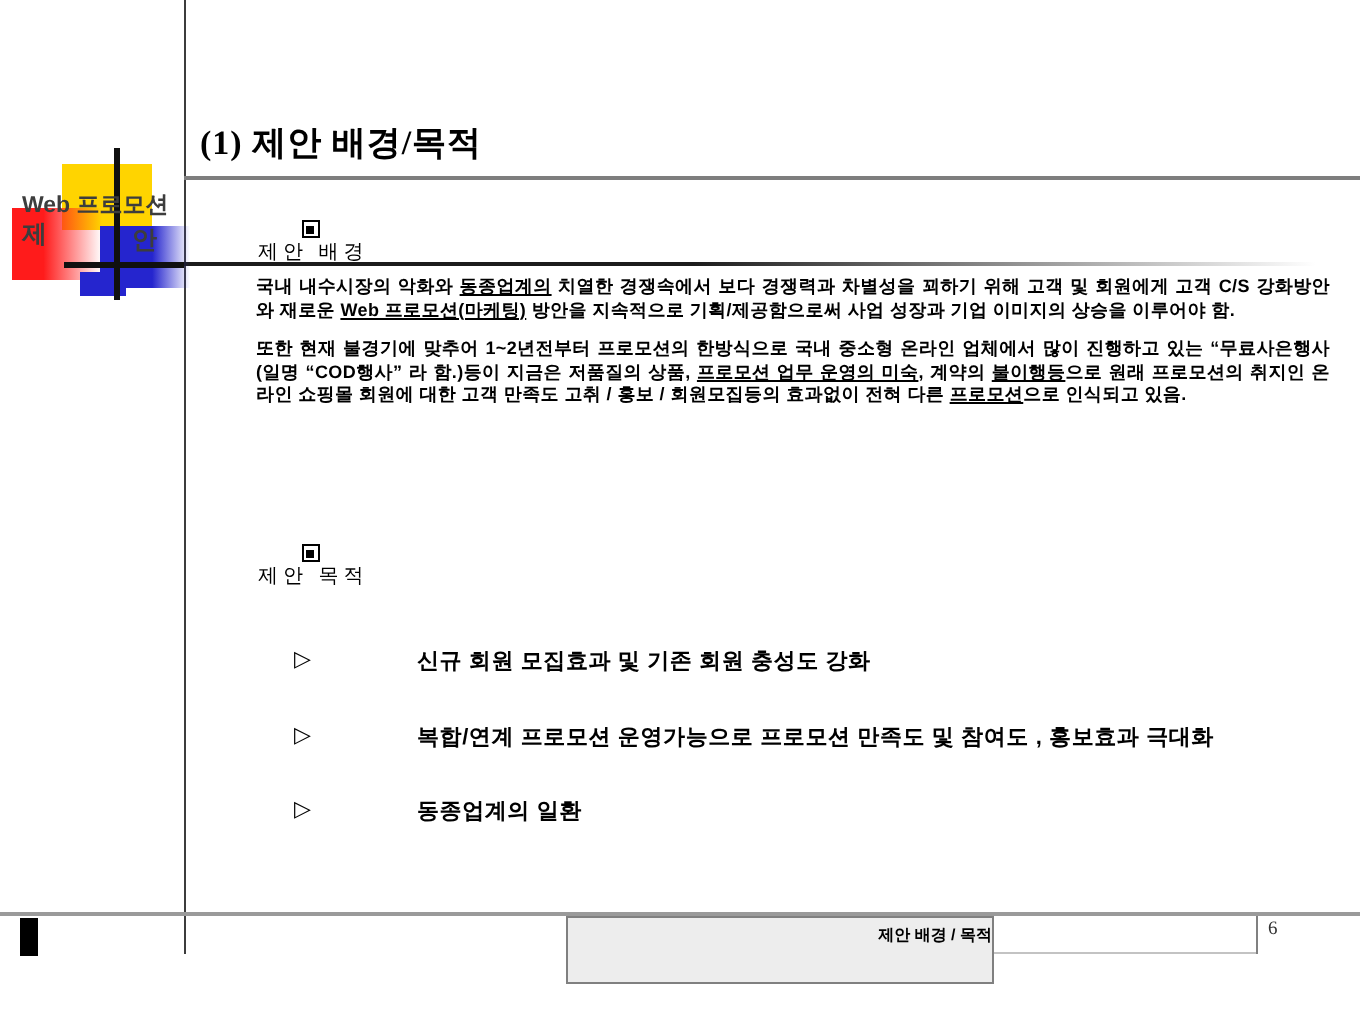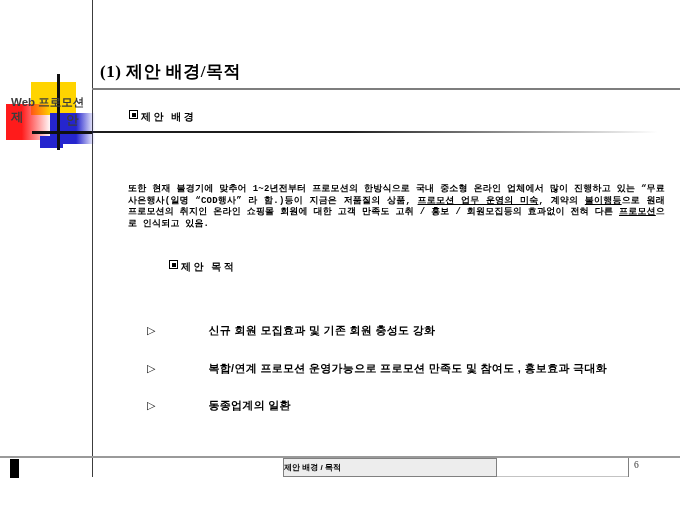--- a/index.html
+++ b/index.html
@@ -21,45 +21,45 @@
   #logo-vline{left:57px;top:74px;width:3px;height:76px;background:#101010;z-index:5;}
   #logo-hline{left:32px;top:131px;width:60px;height:3px;background:#101010;z-index:5;}
   .logo-text{z-index:6;color:#3d3d3d;font-weight:bold;white-space:nowrap;}
   #logo-line1{left:11px;top:95px;font-size:11.5px;text-align:center;}
   #logo-word-left{left:11px;top:109px;font-size:12.5px;}
   #logo-word-right{left:66px;top:112px;font-size:12.5px;}
   
   #page-title{left:100px;top:60px;font-family:Liberation Serif, serif;
     font-size:17px;font-weight:bold;letter-spacing:0.5px;white-space:nowrap;}
   
-  .section-heading{font-size:10px;font-weight:bold;letter-spacing:2.5px;white-space:nowrap;
-    display:flex;align-items:flex-start;}
+  .section-heading{font-size:10px;font-weight:normal;letter-spacing:2.5px;white-space:nowrap;
+    display:flex;align-items:center;flex-direction:column;}
   #heading-bg{left:129px;top:110px;}
-  #heading-obj{left:129px;top:260px;margin-left:40px;}
+  #heading-obj{left:129px;top:272px;}
   .marker-icon{display:inline-block;width:7px;height:7px;border:1.5px solid #000;
     margin-right:3px;position:relative;}
   .marker-icon::before{content:"";position:absolute;left:1.5px;top:1.5px;width:4px;height:4px;background:#000;}
   
   .para{left:128px;width:537px;font-size:9px;font-weight:bold;line-height:11.5px;
     text-align:justify;letter-spacing:0.2px;}
   #para-1{top:138px;}
-  #para-2{top:184px;font-family:Liberation Mono, monospace;}
+  #para-2{top:169px;}
   .u{text-decoration:underline;}
   
   .bullet-row{left:147px;display:flex;align-items:center;white-space:nowrap;}
   .bullet-glyph{font-size:11px;margin-right:9px;line-height:1;}
   .bullet-text{font-size:11px;font-weight:bold;letter-spacing:0.3px;margin-left:44px;}
   #bullet-0{top:323px;}
   #bullet-1{top:361px;}
   #bullet-2{top:398px;}
   
   #footer-topline{left:0;top:456px;width:680px;height:2px;background:#9a9a9a;}
   #footer-black-block{left:10px;top:459px;width:9px;height:19px;background:#000;}
-  #footer-title-cell{left:283px;top:458px;width:214px;height:19px;background:#ededed;
-    border:1px solid #808080;box-sizing:border-box;text-align:left;
+  #footer-title-cell{left:283px;top:458px;width:214px;height:34px;background:#ededed;
+    border:1px solid #808080;box-sizing:border-box;text-align:right;
     font-size:8px;font-weight:bold;line-height:17px;}
   #footer-mid-bottom{left:497px;top:476px;width:131px;height:1px;background:#c3c3c3;}
   #footer-right-vline{left:628px;top:458px;width:1px;height:19px;background:#808080;}
   #footer-page-number{left:634px;top:460px;font-family:"Liberation Serif","DejaVu Serif",serif;
     font-size:9.5px;color:#333;}
 </style>
 </head>
 <body>
 
 <div id="slide">
@@ -78,20 +78,21 @@
   <div class="abs logo-text" id="logo-word-left">제</div>
   <div class="abs logo-text" id="logo-word-right">안</div>
 
   <div class="abs" id="page-title">(1) 제안 배경/목적</div>
 
   <div class="abs section-heading" id="heading-bg">
     <span class="marker-icon"></span>
     <span>제안 배경</span>
   </div>
 
+  <div class="abs para" id="para-1"><span>국내 내수시장의 악화와 </span><span class="u">동종업계의</span><span> 치열한 경쟁속에서 보다 경쟁력과 차별성을 꾀하기 위해  고객 및 회원에게 고객 C/S 강화방안와 재로운 </span><span class="u">Web 프로모션(마케팅)</span><span> 방안을 지속적으로 기획/제공함으로써 사업 성장과 기업 이미지의 상승을 이루어야 함.</span></div>
   <div class="abs para" id="para-2"><span>또한 현재 불경기에 맞추어 1~2년전부터 프로모션의 한방식으로 국내 중소형 온라인 업체에서 많이 진행하고 있는 “무료사은행사(일명 “COD행사” 라 함.)등이 지금은 저품질의 상품, </span><span class="u">프로모션 업무 운영의 미숙</span><span>, 계약의 </span><span class="u">불이행등</span><span>으로 원래 프로모션의 취지인 온라인 쇼핑몰 회원에 대한 고객 만족도 고취 / 홍보 / 회원모집등의 효과없이 전혀 다른 </span><span class="u">프로모션</span><span>으로 인식되고 있음.</span></div>
 
   <div class="abs section-heading" id="heading-obj">
     <span class="marker-icon"></span>
     <span>제안 목적</span>
   </div>
 
   <div class="abs bullet-row" id="bullet-0">
     <span class="bullet-glyph">▷</span>
     <span class="bullet-text">신규 회원 모집효과 및 기존 회원 충성도 강화</span>

